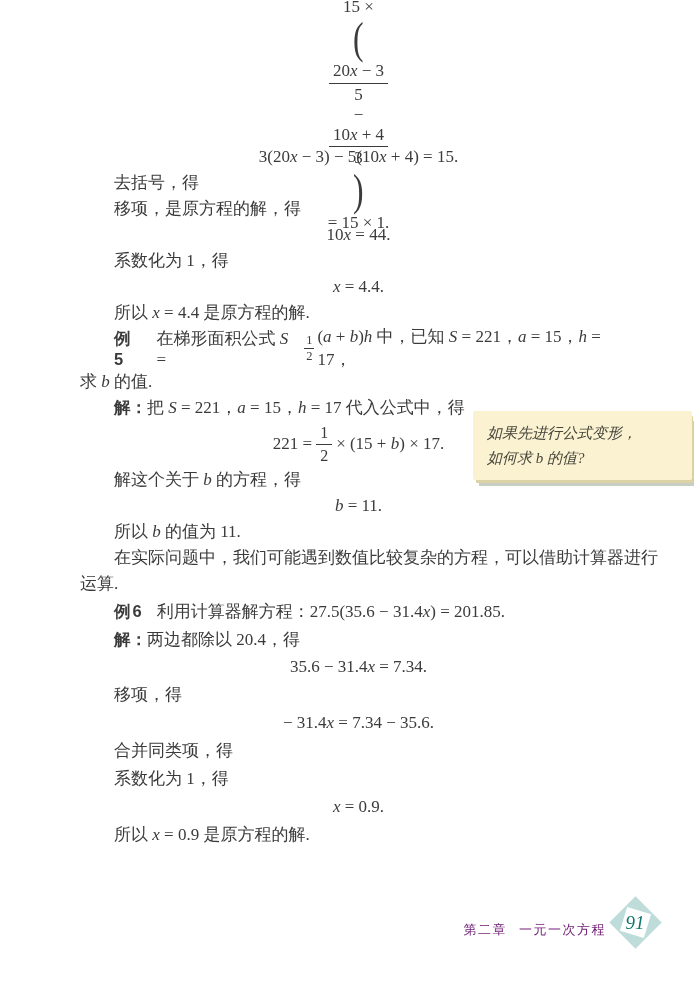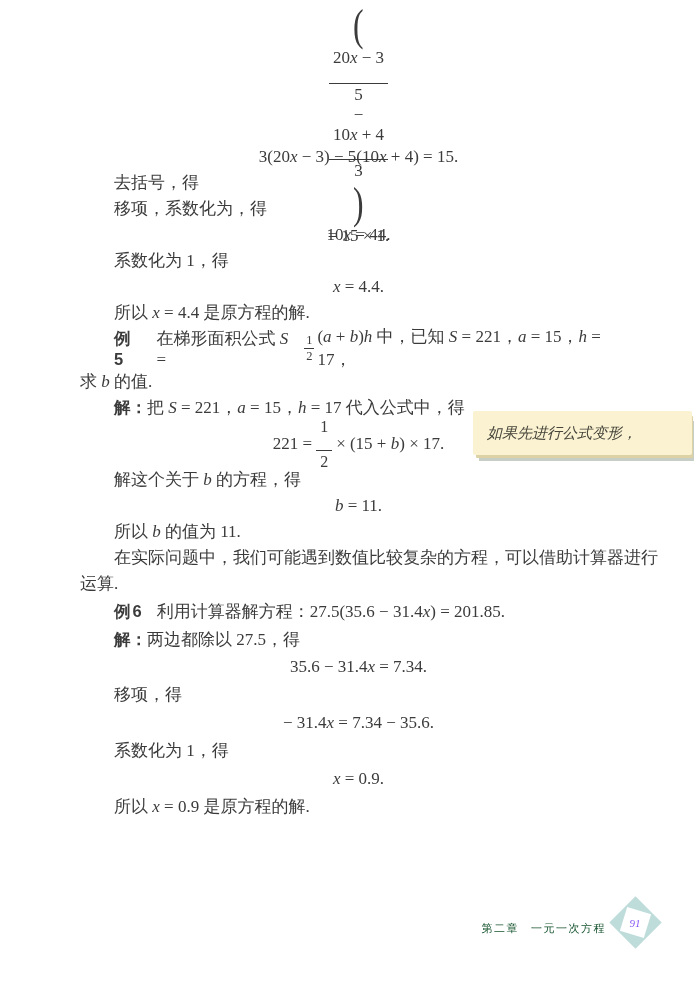--- a/index.html
+++ b/index.html
@@ -16,51 +16,51 @@
   .eq{text-align:center;}
   .indent{padding-left:34px;}
   i{font-style:italic;}
   
   .eq-flex{display:flex;align-items:center;justify-content:center;}
   .h58{height:58px;flex-direction:column;}
   .h46{height:46px;}
   .h44{height:44px;justify-content:center;}
   .bigp{font-size:44px;font-weight:400;line-height:1;padding:0 2px;transform:scaleX(.72);}
   .frac{display:inline-block;text-align:center;line-height:1.2;vertical-align:middle;margin:0 5px;}
-  .frac .fnum{display:block;border-bottom:1px solid #3b3b3b;padding:0 4px 14px;}
+  .frac .fnum{display:block;border-bottom:1px solid #3b3b3b;padding:0 4px 1px;}
   .frac .fden{display:block;padding-top:1px;}
   .frac.mid{font-size:16px;margin:0 4px;}
   
   .sfrac{display:inline-block;text-align:center;font-size:12.5px;line-height:1.15;vertical-align:-7px;margin:0 3px;}
   .sfrac .fnum{display:block;border-bottom:1px solid #3b3b3b;padding:0 2px 1px;}
   .sfrac .fden{display:block;}
   
   .hei{font-family:"Liberation Sans","DejaVu Sans",sans-serif;font-weight:700;font-size:16.5px;}
   .exlabel{margin-right:13px;letter-spacing:2px;}
   
   .note{
     position:absolute;left:473px;top:411px;width:198px;
     background:#fbf2d2;border-radius:2px;
     padding:10px 7px 9px 14px;
     box-shadow:2px 4px 0 -1px #ddd2a5, 4px 8px 0 -2px #c7cec6;
   }
   .note-text{font-size:15px;line-height:25px;color:#45453a;font-style:italic;white-space:nowrap;}
   
   .footer-text{
     position:absolute;top:921px;left:0;width:606px;text-align:right;
-    font-size:11px;color:#14532d;letter-spacing:1.5px;
+    font-size:13px;color:#701a75;letter-spacing:1.5px;
   }
   .footer-text .sect{margin-left:12px;}
   .badge{position:absolute;left:606px;top:898px;width:58px;height:58px;}
   .badge .outer{position:absolute;left:11px;top:6px;width:37px;height:37px;background:#bedcda;transform:rotate(45deg);}
   .badge .inner{position:absolute;left:17px;top:12px;width:25px;height:25px;background:#ffffff;transform:rotate(17deg);}
   .badge .num{
     position:absolute;left:0;top:0;width:58px;height:50px;
     display:flex;align-items:center;justify-content:center;
-    font-style:italic;font-size:11px;color:#8b5cf6;
+    font-style:italic;font-size:19px;color:#0f766e;
   }
 </style>
 </head>
 <body>
 
 <div class="page">
 
   <div class="content">
 
     <div class="eq-flex h58">
@@ -74,21 +74,21 @@
       <span class="frac">
         <span class="fnum">10<i>x</i> + 4</span>
         <span class="fden">3</span>
       </span>
       <span class="bigp">)</span>
       <span>= 15 × 1.</span>
     </div>
 
     <div class="line eq">3(20<i>x</i> − 3) − 5(10<i>x</i> + 4) = 15.</div>
     <div class="line indent">去括号，得</div>
-    <div class="line indent">移项，系数化为，得</div>
+    <div class="line indent">移项，是原方程的解，得</div>
     <div class="line eq">10<i>x</i> = 44.</div>
     <div class="line indent">系数化为 1，得</div>
     <div class="line eq"><i>x</i> = 4.4.</div>
     <div class="line indent">所以 <i>x</i> = 4.4 是原方程的解.</div>
 
     <div class="eq-flex h44 indent">
       <span class="hei exlabel">例5</span>
       <span>在梯形面积公式 <i>S</i> =</span>
       <span class="sfrac">
         <span class="fnum">1</span>
@@ -114,34 +114,36 @@
     <div class="line indent">解这个关于 <i>b</i> 的方程，得</div>
     <div class="line eq"><i>b</i> = 11.</div>
     <div class="line indent">所以 <i>b</i> 的值为 11.</div>
     <div class="line indent">在实际问题中，我们可能遇到数值比较复杂的方程，可以借助计算器进行</div>
     <div class="line">运算.</div>
 
     <div class="line lh28 indent">
       <span class="hei exlabel">例6</span><span>利用计算器解方程：27.5(35.6 − 31.4<i>x</i>) = 201.85.</span>
     </div>
     <div class="line indent">
-      <span class="hei">解：</span><span>两边都除以 27.5，得</span>
+      <span class="hei">解：</span><span>两边都除以 20.4，得</span>
     </div>
 
     <div class="line lh28 eq">35.6 − 31.4<i>x</i> = 7.34.</div>
     <div class="line lh28 indent">移项，得</div>
     <div class="line lh28 eq">− 31.4<i>x</i> = 7.34 − 35.6.</div>
+    <div class="line lh28 indent">合并同类项，得</div>
     <div class="line lh28 indent">系数化为 1，得</div>
     <div class="line lh28 eq"><i>x</i> = 0.9.</div>
     <div class="line lh28 indent">所以 <i>x</i> = 0.9 是原方程的解.</div>
 
   </div>
 
   <div class="note">
     <div class="note-text">如果先进行公式变形，</div>
+    <div class="note-text">如何求 <i>b</i> 的值?</div>
   </div>
 
   <div class="footer-text">
     <span>第二章</span><span class="sect">一元一次方程</span>
   </div>
   <div class="badge">
     <div class="outer"></div>
     <div class="inner"></div>
     <div class="num">91</div>
   </div>

